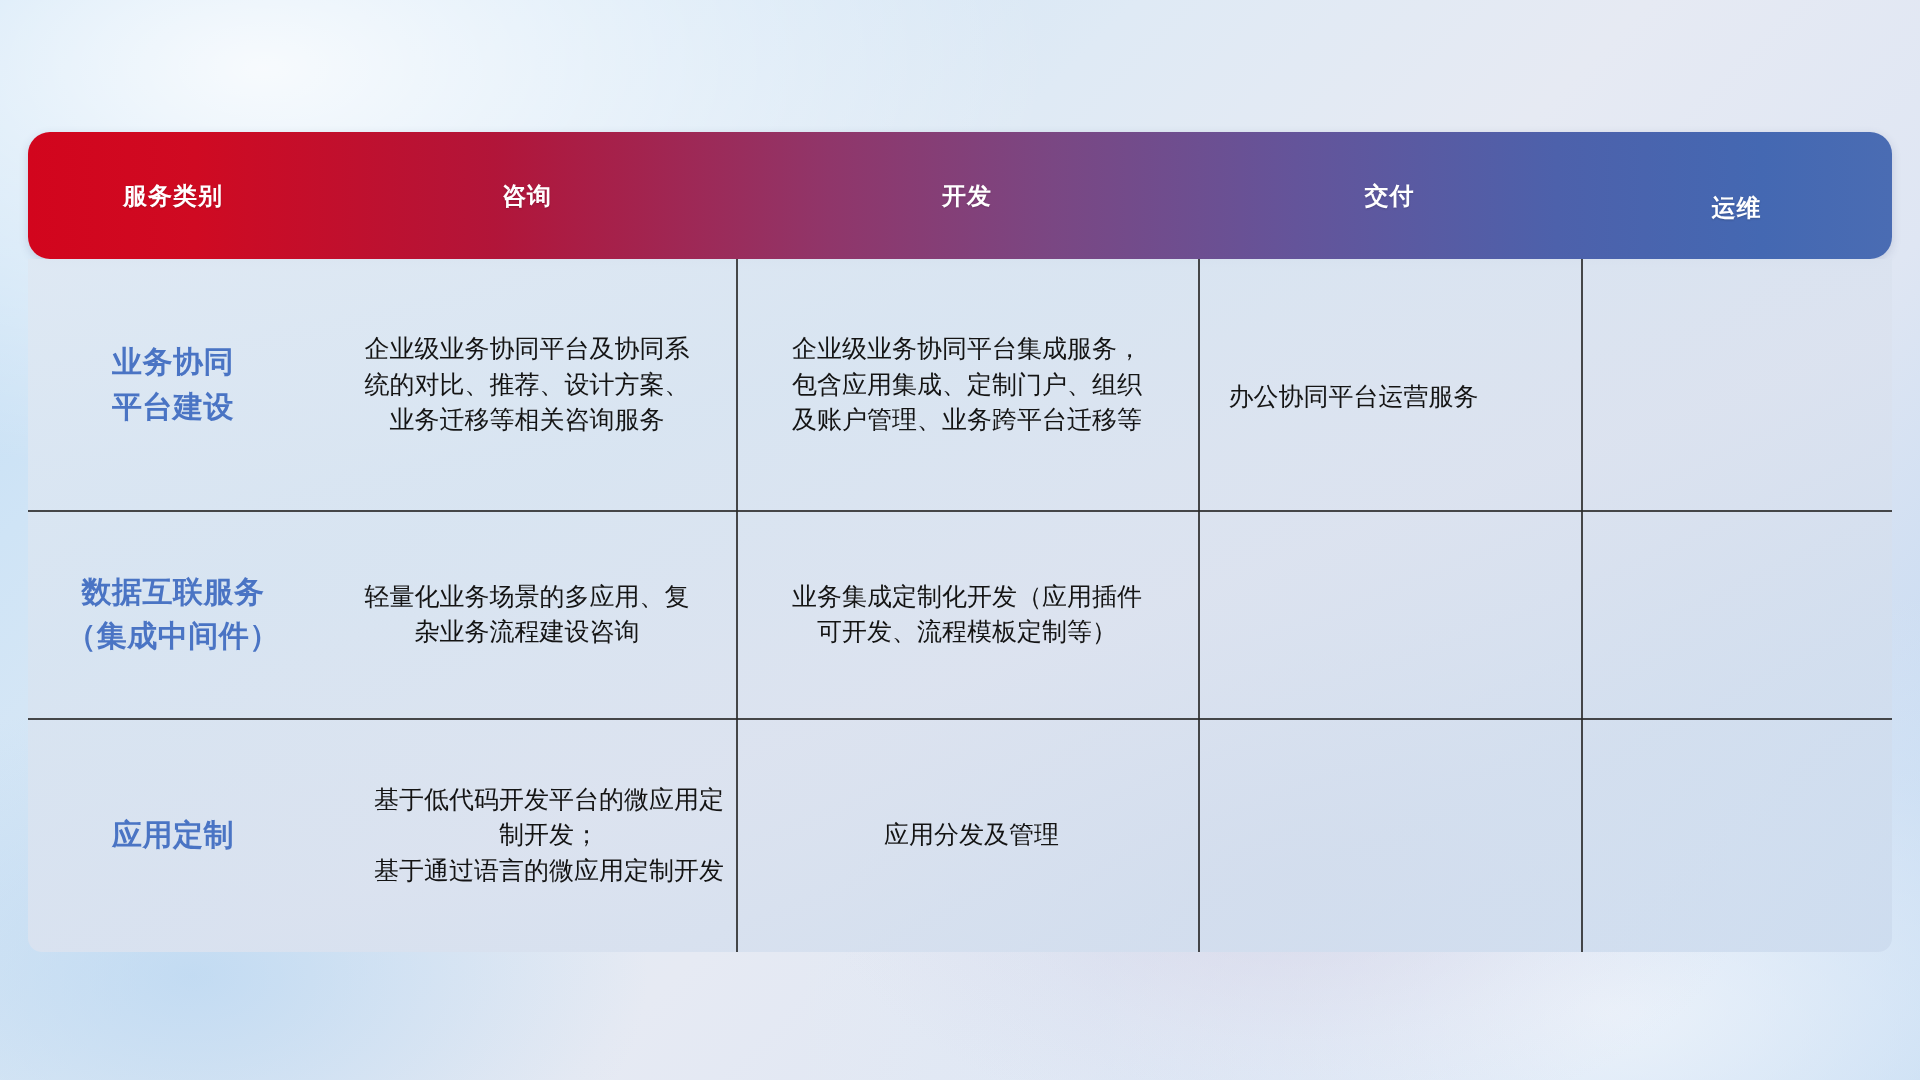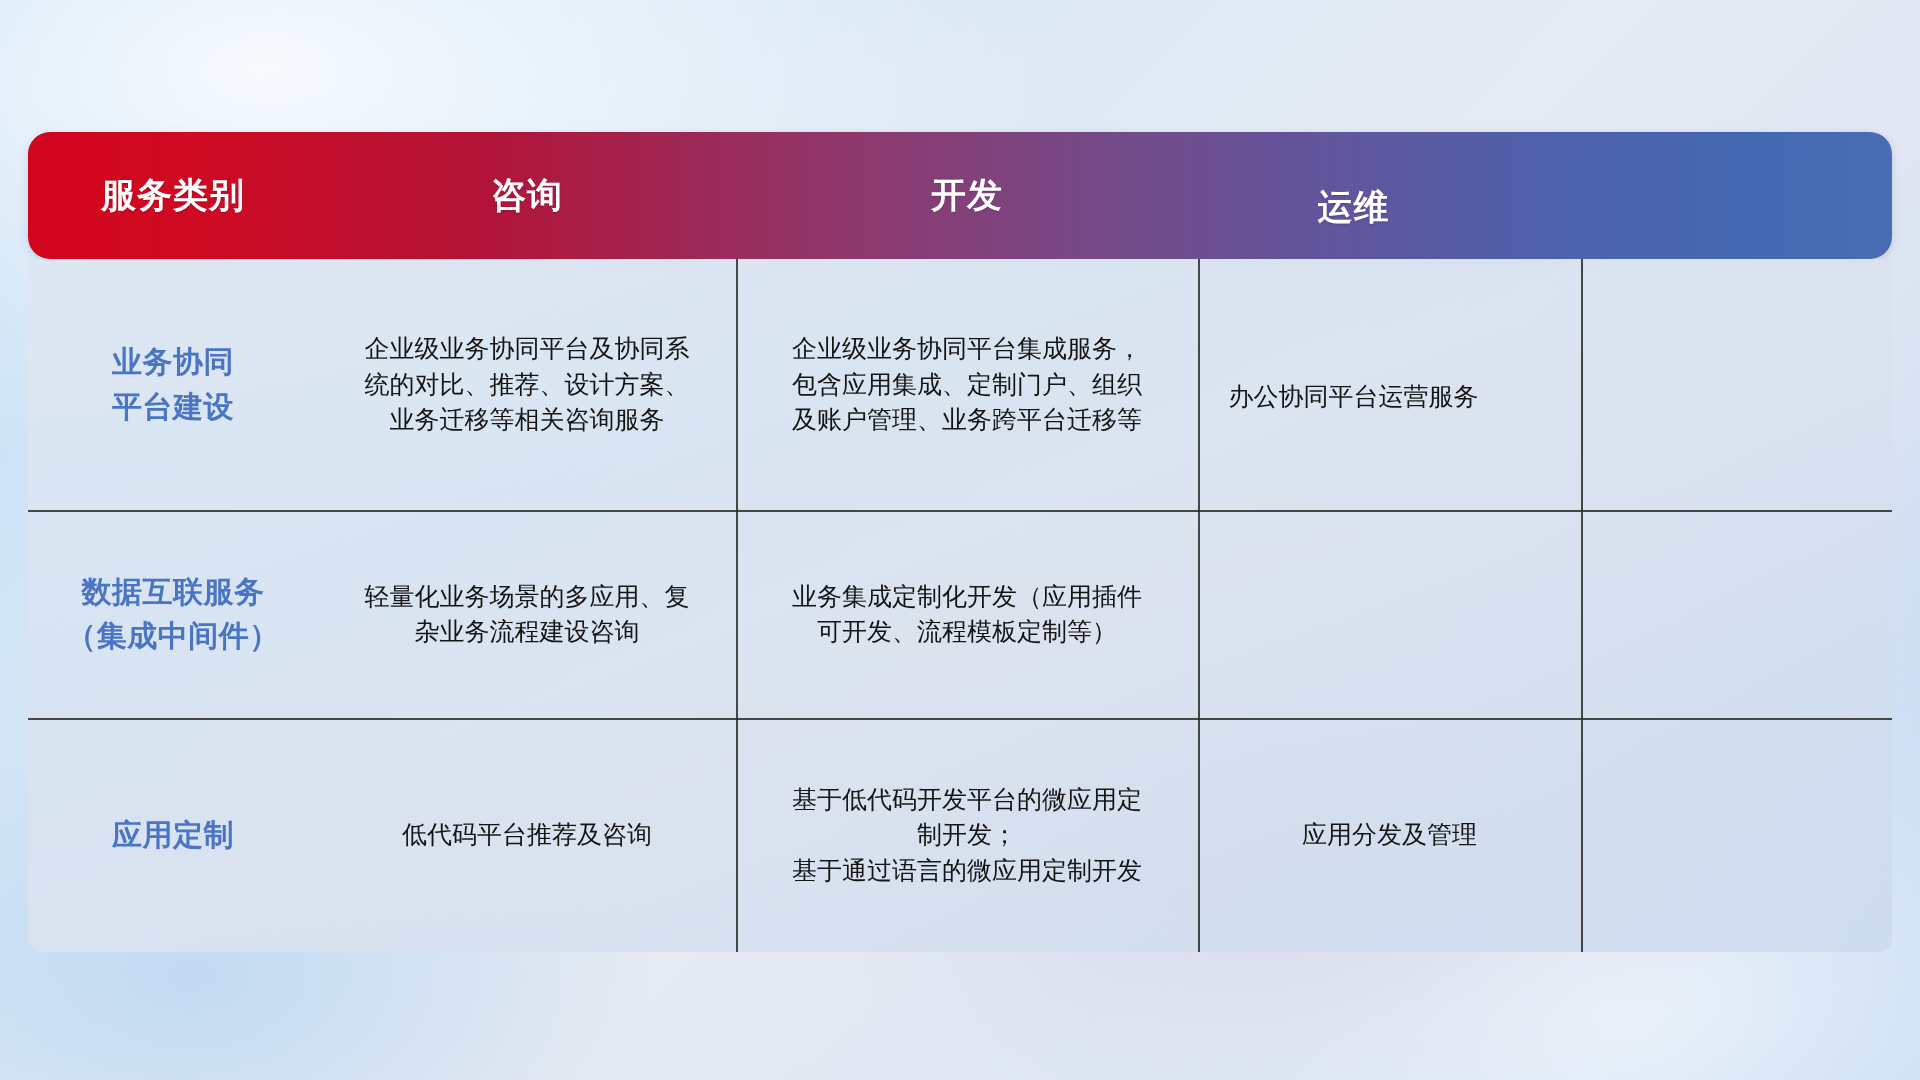--- a/index.html
+++ b/index.html
@@ -73,21 +73,21 @@
         #64549a 68%,
         #4d61ab 82%,
         #4468b2 93%,
         #4a6cb3 100%);
     display: flex;
     align-items: center;
     box-shadow: 0 3px 10px rgba(60,70,120,0.18);
   }
   .th {
     color: #ffffff;
-    font-size: 35px;
+    font-size: 24px;
     font-weight: 700;
     text-align: center;
     letter-spacing: 1px;
     white-space: nowrap;
     text-shadow: 0 1px 2px rgba(0,0,0,0.18);
   }
 
   
   .tbody {
     position: relative;
@@ -163,20 +163,21 @@
 <div class="bg-glow-b"></div>
 <div class="bg-glow-c"></div>
 <div class="bg-glow-d"></div>
 
 <div class="table-wrap">
 
   <div class="thead">
     <div class="th c0">服务类别</div>
     <div class="th c1">咨询</div>
     <div class="th c2">开发</div>
+    <div class="th c3">交付</div>
     <div class="th c4">运维</div>
   </div>
 
   <div class="tbody">
 
     <div class="col-sep csep-a"></div>
     <div class="col-sep csep-b"></div>
     <div class="col-sep csep-c"></div>
     <div class="row-sep sep-1"></div>
     <div class="row-sep sep-2"></div>
@@ -199,21 +200,20 @@
       <div class="td c1">轻量化业务场景的多应用、复
 杂业务流程建设咨询</div>
       <div class="td c2">业务集成定制化开发（应用插件
 可开发、流程模板定制等）</div>
       <div class="td c3"></div>
       <div class="td c4"></div>
     </div>
 
     <div class="tr tr-3">
       <div class="td td-label c0">应用定制</div>
-      <div class="td c1">低代码平台推荐及咨询</div>
       <div class="td c2">基于低代码开发平台的微应用定
 制开发；
 基于通过语言的微应用定制开发</div>
       <div class="td c3">应用分发及管理</div>
       <div class="td c4"></div>
     </div>
 
   </div>
 </div>
 

